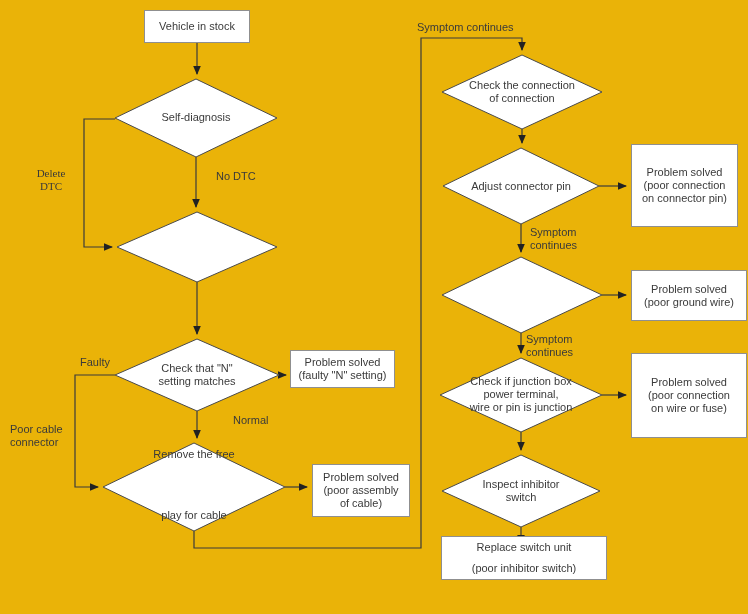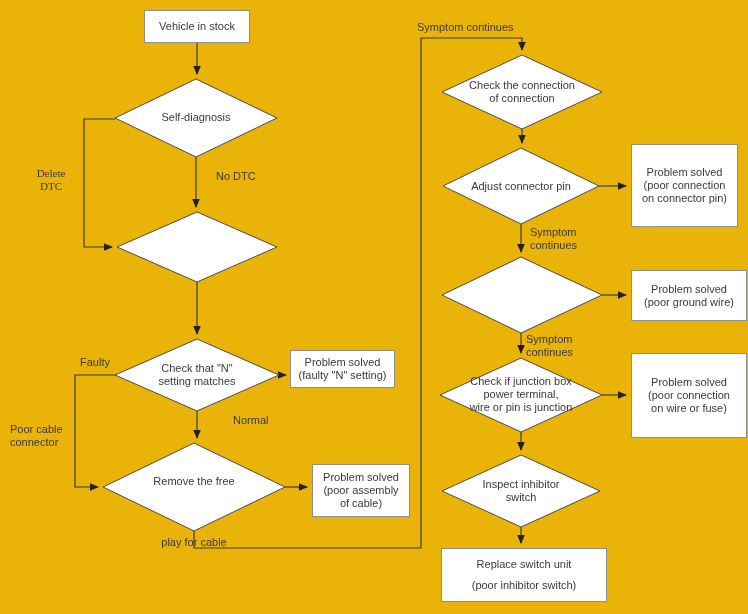--- a/index.html
+++ b/index.html
@@ -109,36 +109,36 @@
     <div>Problem solved</div>
     <div>(poor ground wire)</div>
   </div>
 
   <div class="box" style="left:631px; top:353px; width:116px; height:85px;">
     <div>Problem solved</div>
     <div>(poor connection</div>
     <div>on wire or fuse)</div>
   </div>
 
-  <div class="box" style="left:441px; top:548px; width:166px; height:54px;gap:8px;">
+  <div class="box" style="left:441px; top:536px; width:166px; height:44px;gap:8px;">
     <div>Replace switch unit</div>
     <div>(poor inhibitor switch)</div>
   </div>
 
   <div class="dlabel" style="left:116px; top:111px; width:160px; height:13px;">
     <div>Self-diagnosis</div>
   </div>
 
 
   <div class="dlabel" style="left:117px; top:362px; width:160px; height:26px;">
     <div>Check that "N"</div>
     <div>setting matches</div>
   </div>
 
-  <div class="dlabel" style="left:114px; top:499px; width:160px; height:26px;gap:48px;">
+  <div class="dlabel" style="left:114px; top:472px; width:160px; height:26px;gap:48px;">
     <div>Remove the free</div>
     <div>play for cable</div>
   </div>
 
   <div class="dlabel" style="left:442px; top:79px; width:160px; height:26px;">
     <div>Check the connection</div>
     <div>of connection</div>
   </div>
 
   <div class="dlabel" style="left:441px; top:180px; width:160px; height:13px;">

